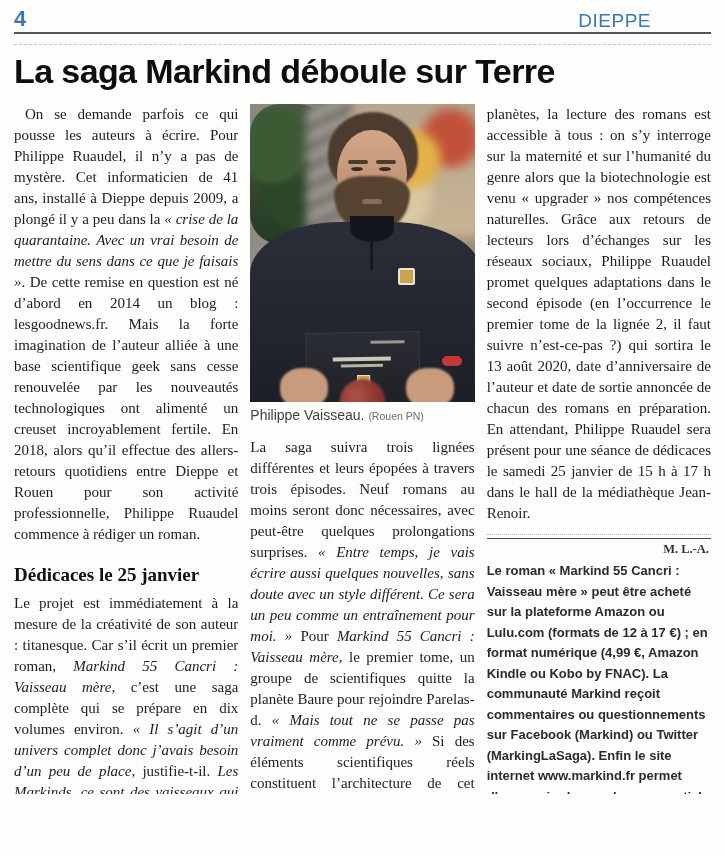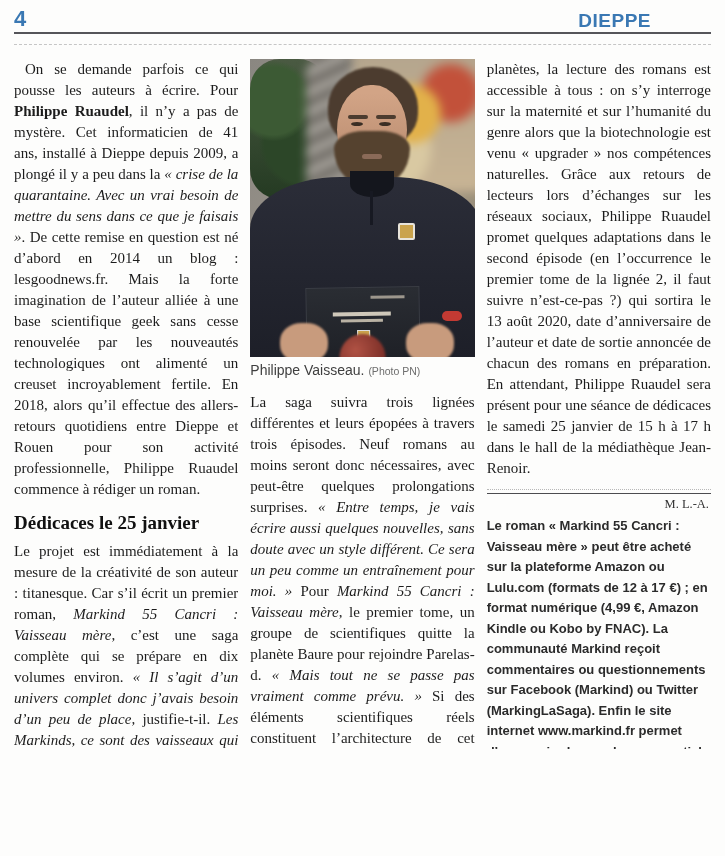--- a/index.html
+++ b/index.html
@@ -14,21 +14,21 @@
   }
   
   .hdr{padding:6px 14px 0 14px;}
   .hdr-row{display:flex;justify-content:space-between;align-items:flex-end;height:24px;}
   .page-num{
     font-family:"Liberation Sans", sans-serif;
     font-weight:bold;font-size:22px;color:#3a78b3;line-height:1;
   }
   .section-name{
     font-family:"Liberation Sans", sans-serif;
-    font-weight:bold;font-size:19px;color:#3a78b3;line-height:1;
+    font-weight:normal;font-size:19px;color:#3a78b3;line-height:1;
     letter-spacing:.5px;margin-right:60px;
   }
   .rule-solid{height:0;border-top:2px solid #55555a;margin:2px 0 0 0;}
   .rule-dashed{height:0;border-top:1px dashed #c6c6c6;margin:10px 0 0 0;}
   .rubric{
     font-family:"Liberation Sans", sans-serif;
     font-weight:bold;font-size:19px;color:#3a78b3;
     letter-spacing:.8px;margin:14px 0 0 0;
   }
   .headline{
@@ -40,26 +40,26 @@
   .cols{
     display:grid;grid-template-columns:1fr 1fr 1fr;gap:12px;
     margin:14px 14px 0 14px;height:690px;overflow:hidden;
   }
   .col{overflow:hidden;}
   .col p{
     margin:0;font-size:15px;line-height:21px;text-align:justify;
     hyphens:auto;-webkit-hyphens:auto;
   }
   .col p.indent{text-indent:11px;}
-  .b{font-weight:bold;}
+  .b{font-weight:normal;}
   .i{font-style:italic;}
   .subhead{
     font-family:"Liberation Serif", serif;
     font-weight:bold;font-size:19px;color:#111;
-    margin:13px 0 7px 0;line-height:1.1;
+    margin:20px 0 7px 0;line-height:1.1;
   }
   
   .photo{
     position:relative;width:100%;height:298px;overflow:hidden;
     background:linear-gradient(120deg,#8a8781 0%,#989289 45%,#a89a84 70%,#6f6f62 100%);
   }
   .photo .blur{position:absolute;filter:blur(5px);}
   .bg-column{
     left:56px;top:-6px;width:52px;height:220px;
     background:repeating-linear-gradient(-25deg,#a6a29b 0 9px,#6e6a64 9px 18px);
@@ -146,21 +146,21 @@
     font-family:"Liberation Sans", sans-serif;
     font-size:14px;color:#3f3f3f;margin:5px 0 14px 0;
   }
   .caption .credit{font-size:10.5px;color:#6e6e6e;}
   
   .sig-rules{margin-top:10px;}
   .sig-dotted{border-top:1px dotted #b8b8b8;margin-bottom:3px;}
   .sig-solid{border-top:1.5px solid #4c4c50;}
   .byline{
     text-align:right;font-family:"Liberation Serif", serif;
-    font-size:12.5px;color:#333;margin:3px 2px 4px 0;
+    font-size:12.5px;color:#333;margin:3px 2px 4px 0;font-weight:bold;
   }
   .infos-title{
     font-family:"Liberation Sans", sans-serif;font-weight:bold;
     font-size:15px;color:#3a78b3;letter-spacing:.3px;margin:4px 0 6px 0;
   }
   .infos-body{
     font-family:"Liberation Sans", sans-serif;font-weight:bold;
     font-size:13px;line-height:20.5px;color:#2b2b2b;text-align:left;
   }
 </style>
@@ -169,20 +169,21 @@
 
 <div class="page">
 
   <div class="hdr">
     <div class="hdr-row">
       <span class="page-num">4</span>
       <span class="section-name">DIEPPE</span>
     </div>
     <div class="rule-solid"></div>
     <div class="rule-dashed"></div>
+    <h1 class="headline">La saga Markind déboule sur Terre</h1>
   </div>
 
   <div class="cols">
 
     <div class="col">
       <p class="indent"><span>On se demande parfois ce qui pousse les auteurs à écrire. Pour </span><span class="b">Philippe Ruaudel</span><span>, il n’y a pas de mystère. Cet informaticien de 41 ans, installé à Dieppe depuis 2009, a plongé il y a peu dans la </span><span class="i">« crise de la quarantaine. Avec un vrai besoin de mettre du sens dans ce que je faisais »</span><span>. De cette remise en question est né d’abord en 2014 un blog : lesgoodnews.fr. Mais la forte imagination de l’auteur alliée à une base scientifique geek sans cesse renouvelée par les nouveautés technologiques ont alimenté un creuset incroyablement fertile. En 2018, alors qu’il effectue des allers-retours quotidiens entre Dieppe et Rouen pour son activité professionnelle, Philippe Ruaudel commence à rédiger un roman.</span></p>
       <div class="subhead">Dédicaces le 25 janvier</div>
       <p><span>Le projet est immédiatement à la mesure de la créativité de son auteur : titanesque. Car s’il écrit un premier roman, </span><span class="i">Markind 55 Cancri : Vaisseau mère</span><span>, c’est une saga complète qui se prépare en dix volumes environ. </span><span class="i">« Il s’agit d’un univers complet donc j’avais besoin d’un peu de place, </span><span>justifie-t-il. </span><span class="i">Les Markinds, ce sont des vaisseaux qui vont permettre à des groupes d’humains, des lignées, de quitter leur berceau pour partir coloniser d’autres planètes. »</span></p>
     </div>
 
@@ -210,21 +211,21 @@
           <div class="t2"></div>
           <div class="mark"></div>
           <div class="planet"></div>
         </div>
         <div class="hand l"></div>
         <div class="hand r"></div>
         <div class="bracelet"></div>
       </div>
       <div class="caption">
         <span>Philippe Vaisseau.</span>
-        <span class="credit">(Photo PN)</span>
+        <span class="credit">(Rouen PN)</span>
       </div>
       <p><span>La saga suivra trois lignées différentes et leurs épopées à travers trois épisodes. Neuf romans au moins seront donc nécessaires, avec peut-être quelques prolongations surprises. </span><span class="i">« Entre temps, je vais écrire aussi quelques nouvelles, sans doute avec un style différent. Ce sera un peu comme un entraînement pour moi. »</span><span> Pour </span><span class="i">Markind 55 Cancri : Vaisseau mère</span><span>, le premier tome, un groupe de scientifiques quitte la planète Baure pour rejoindre Parelas-d. </span><span class="i">« Mais tout ne se passe pas vraiment comme prévu. »</span><span> Si des éléments scientifiques réels constituent l’architecture de cet univers de SF comme le nom de certaines exo-</span></p>
     </div>
 
     <div class="col">
       <p><span>planètes, la lecture des romans est accessible à tous : on s’y interroge sur la maternité et sur l’humanité du genre alors que la biotechnologie est venu « upgrader » nos compétences naturelles. Grâce aux retours de lecteurs lors d’échanges sur les réseaux sociaux, Philippe Ruaudel promet quelques adaptations dans le second épisode (en l’occurrence le premier tome de la lignée 2, il faut suivre n’est-ce-pas ?) qui sortira le 13 août 2020, date d’anniversaire de l’auteur et date de sortie annoncée de chacun des romans en préparation. En attendant, Philippe Ruaudel sera présent pour une séance de dédicaces le samedi 25 janvier de 15 h à 17 h dans le hall de la médiathèque Jean-Renoir.</span></p>
       <div class="sig-rules">
         <div class="sig-dotted"></div>
         <div class="sig-solid"></div>
       </div>

